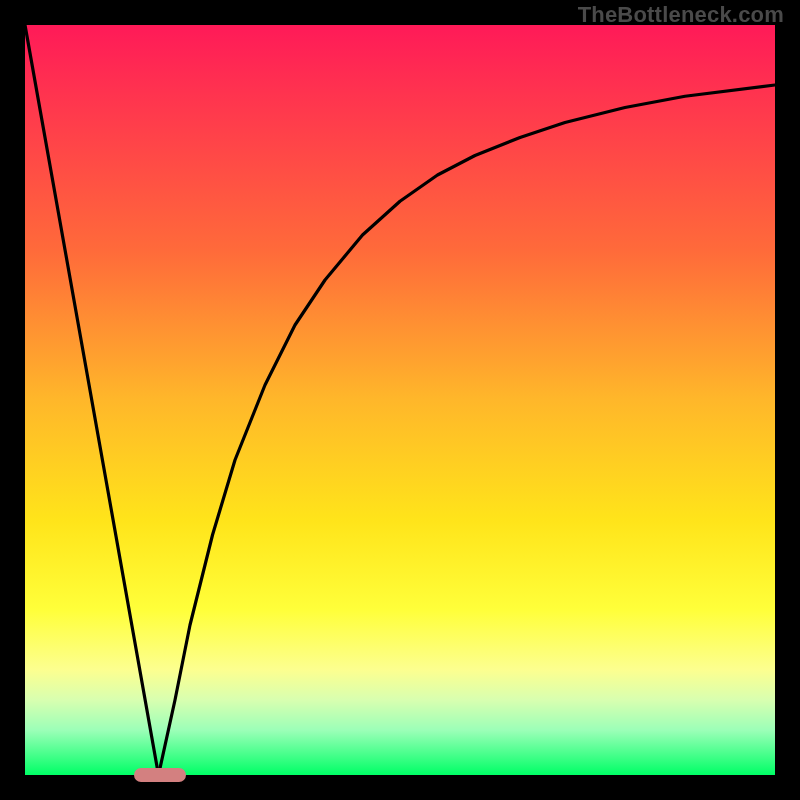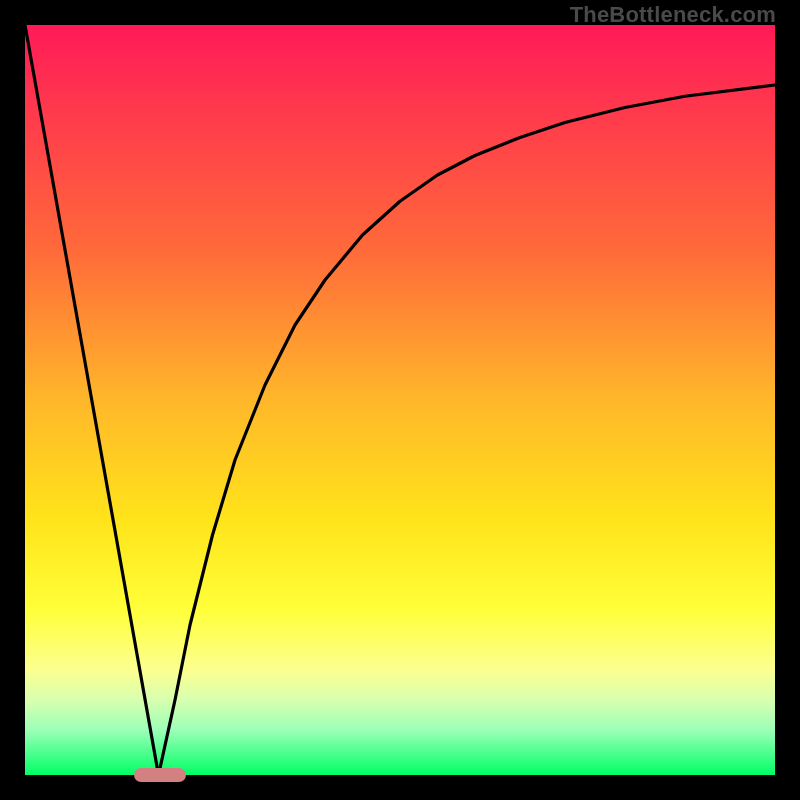--- a/index.html
+++ b/index.html
@@ -39,21 +39,21 @@
   .curve-svg {
     position: absolute;
     left: 0;
     top: 0;
     width: 100%;
     height: 100%;
   }
   .watermark {
     position: absolute;
     top: 2px;
-    right: 24px;
+    right: 16px;
     color: #4a4a4a;
     font-size: 22px;
     font-weight: 600;
     letter-spacing: 0.2px;
     user-select: none;
   }
   .bottleneck-marker {
     position: absolute;
     background: #d38080;
     border-radius: 7px;

